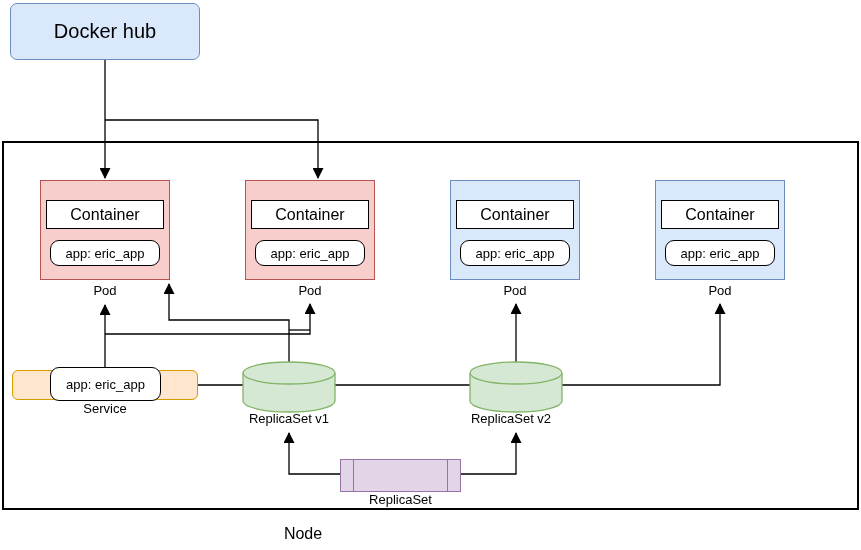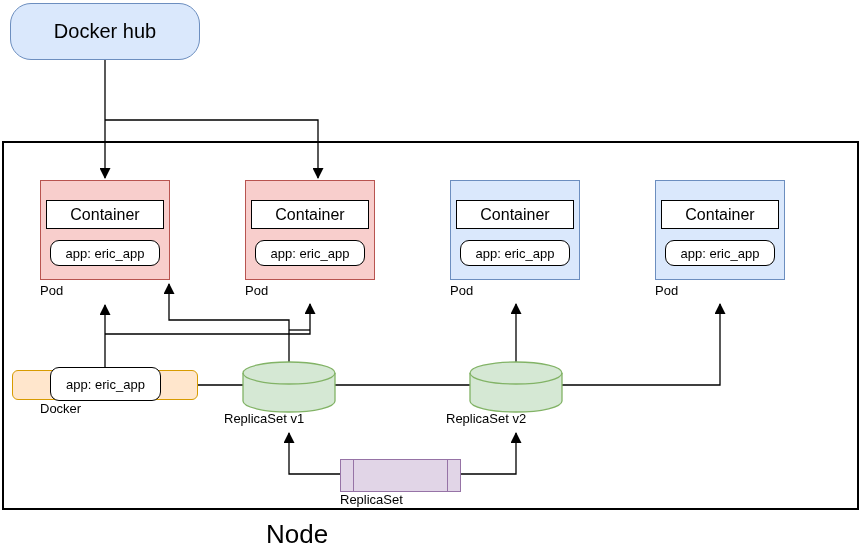--- a/index.html
+++ b/index.html
@@ -35,21 +35,21 @@
   .cyl  { fill: var(--green-fill); stroke: var(--green-stroke); stroke-width: 1.3; }
   .cyl-arc { fill: none; stroke: var(--green-stroke); stroke-width: 1.3; }
 
   .shape { position: absolute; z-index: 2; display: flex; align-items: center; justify-content: center; }
 
   .docker-hub {
     left: 10px; top: 3px;
     width: 190px; height: 57px;
     background: var(--blue-fill);
     border: 1.5px solid var(--blue-stroke);
-    border-radius: 21px;
+    border-radius: 7px;
     font-size: 20px;
   }
 
   .pod {
     top: 180px;
     width: 130px; height: 100px;
     display: block;
   }
   .pod--red  { background: var(--red-fill);  border: 1.5px solid var(--red-stroke); }
   .pod--blue { background: var(--blue-fill); border: 1.5px solid var(--blue-stroke); }
@@ -74,21 +74,21 @@
     background: #fff;
     border: 1.3px solid #000;
     border-radius: 9px;
     display: flex; align-items: center; justify-content: center;
     font-size: 13px;
   }
 
   .caption {
     position: absolute;
     z-index: 2;
-    text-align: left;
+    text-align: center;
     font-size: 13px;
     line-height: 14px;
   }
   .pod-caption { top: 284px; width: 130px; }
   .pod-caption-1 { left: 40px; }
   .pod-caption-2 { left: 245px; }
   .pod-caption-3 { left: 450px; }
   .pod-caption-4 { left: 655px; }
 
   .service-bar {
@@ -123,23 +123,23 @@
     position: absolute;
     top: 0; bottom: 0;
     width: 1.3px;
     background: var(--purple-stroke);
   }
   .deployment-box .divider-left  { left: 12px; }
   .deployment-box .divider-right { right: 12px; }
   .deployment-caption { left: 340px; top: 493px; width: 121px; }
 
   .node-caption {
-    left: 266px; top: 522px;
+    left: 243px; top: 522px;
     width: 120px;
-    font-size: 26px;
+    font-size: 16px;
     line-height: 24px;
   }
 </style>
 </head>
 <body>
 
 <div class="canvas">
 
   <div class="node-box"></div>
 
@@ -212,21 +212,21 @@
     <div class="app-box">
       <span>app: eric_app</span>
     </div>
   </div>
   <div class="caption pod-caption pod-caption-4">Pod</div>
 
   <div class="shape service-bar"></div>
   <div class="shape service-app-box">
     <span>app: eric_app</span>
   </div>
-  <div class="caption service-caption">Docker</div>
+  <div class="caption service-caption">Service</div>
 
   <div class="caption rs-caption rs-caption-1">ReplicaSet v1</div>
   <div class="caption rs-caption rs-caption-2">ReplicaSet v2</div>
 
   <div class="shape deployment-box">
     <div class="divider divider-left"></div>
     <div class="divider divider-right"></div>
   </div>
   <div class="caption deployment-caption">ReplicaSet</div>
 

